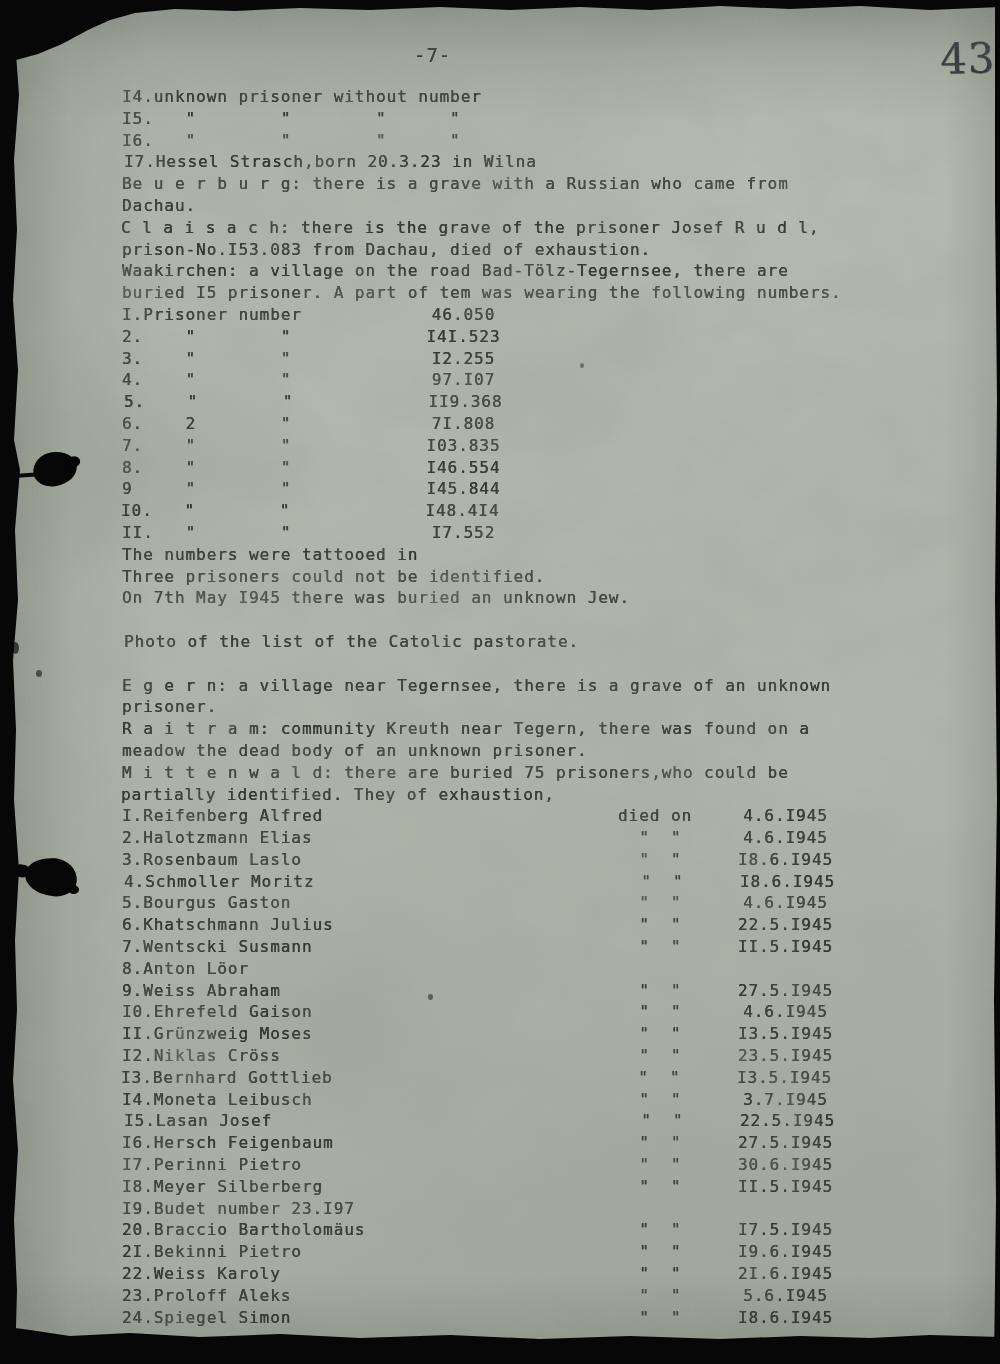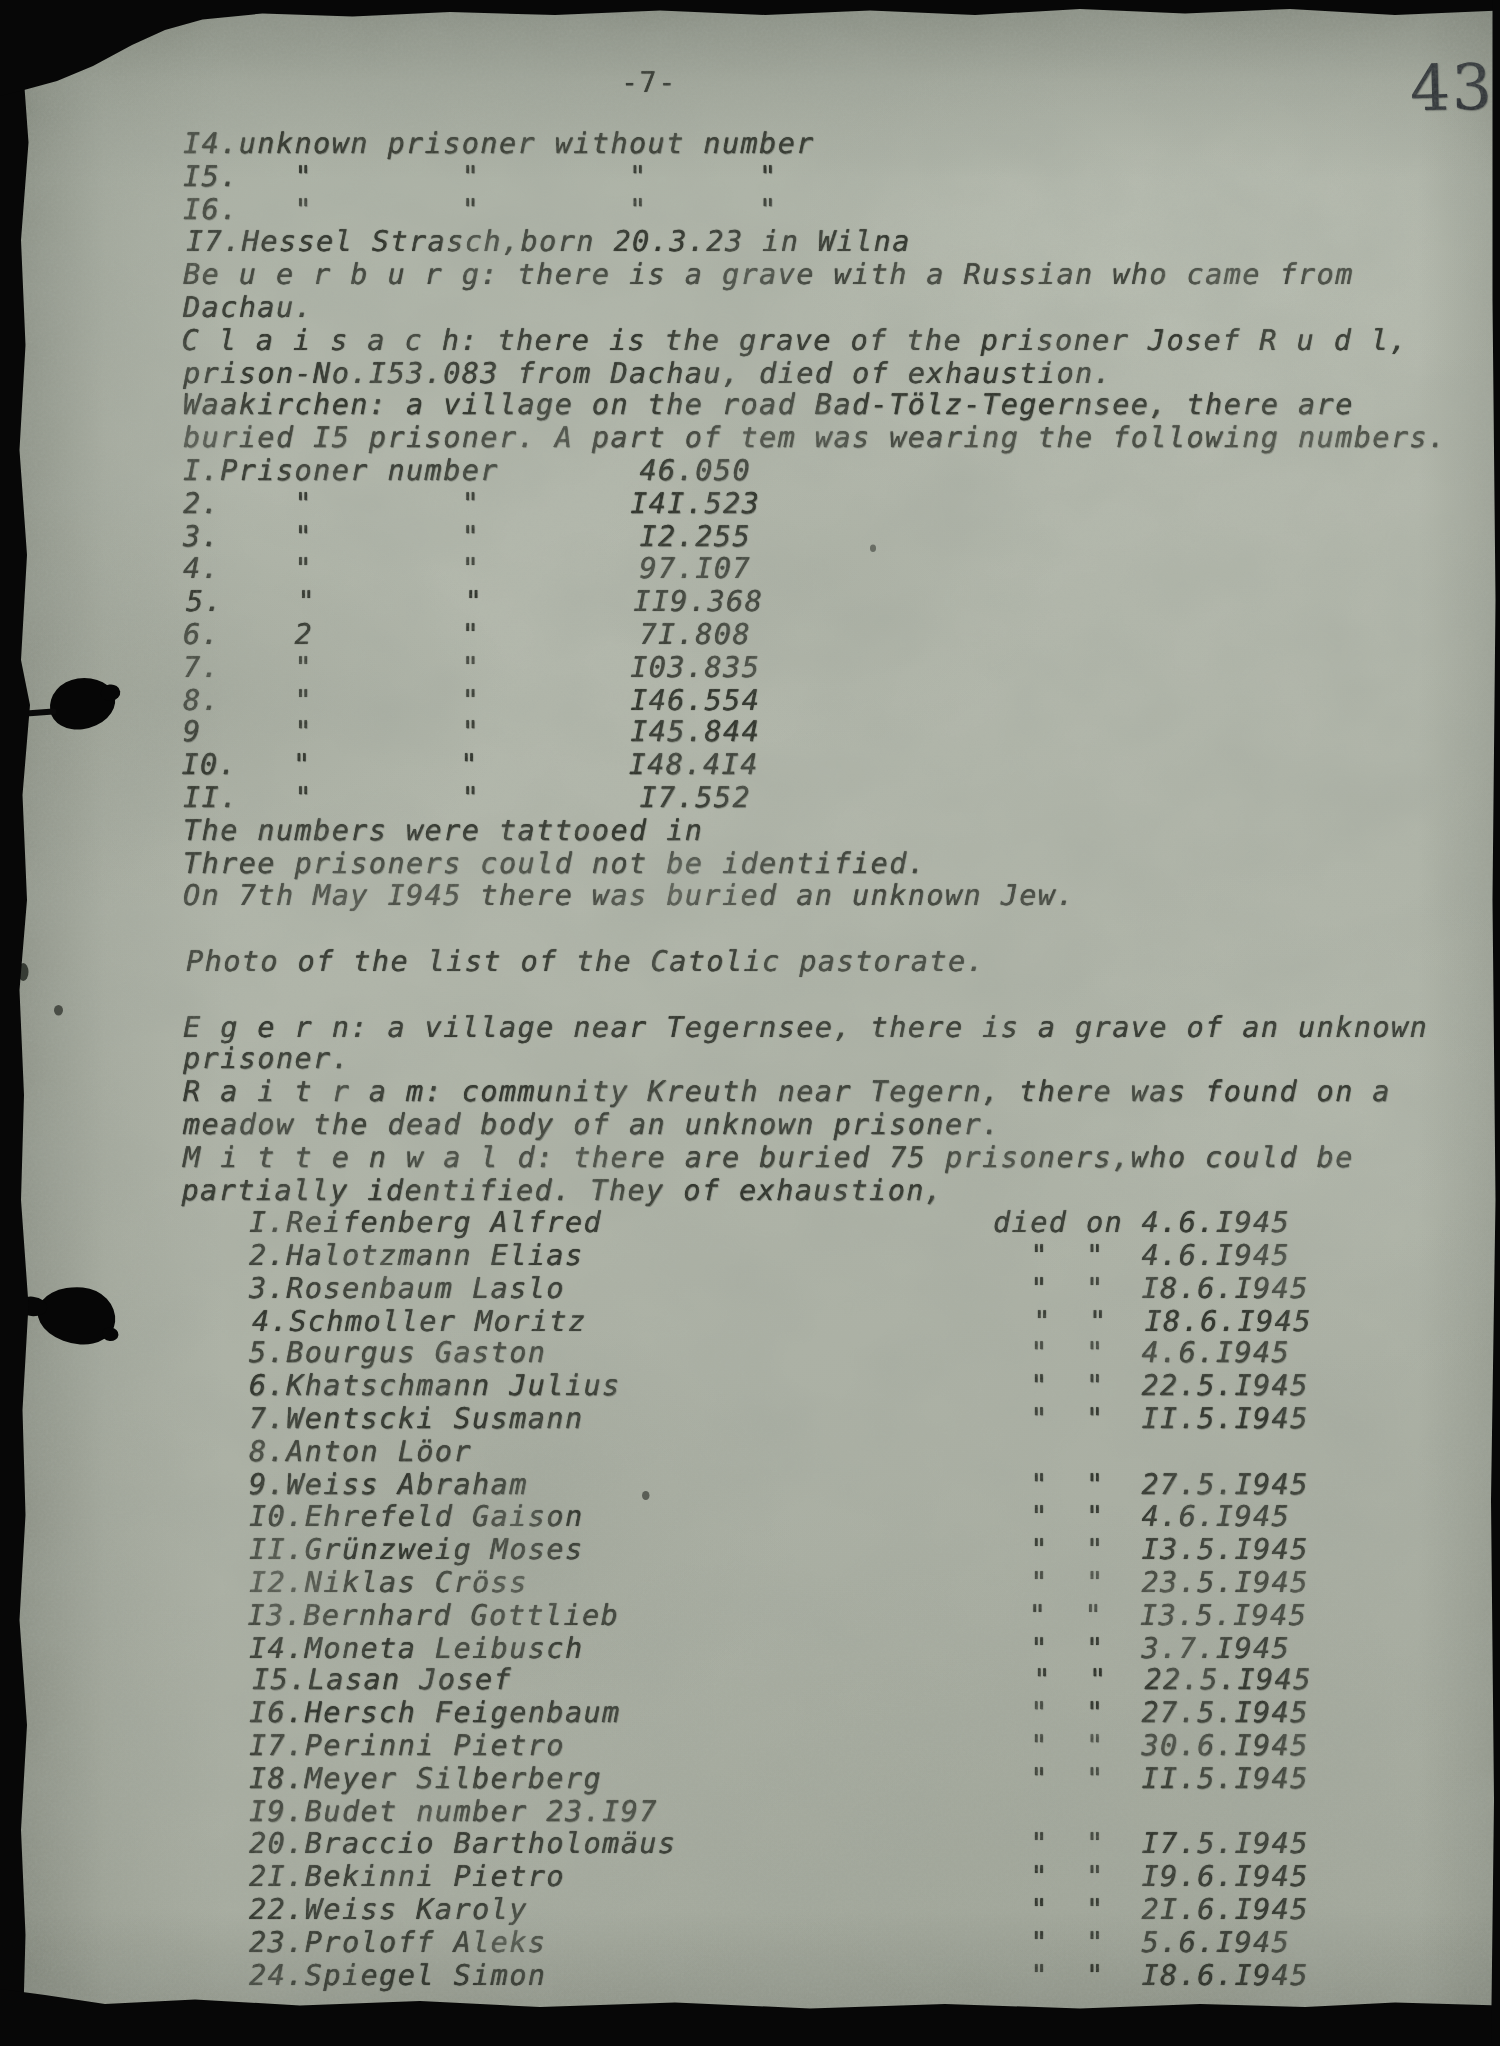--- a/index.html
+++ b/index.html
@@ -30,33 +30,32 @@
       linear-gradient(90deg, rgba(56,60,52,.30), rgba(56,60,52,.08) 70px, rgba(0,0,0,0) 150px),
       linear-gradient(180deg, rgba(56,60,52,.32), rgba(56,60,52,.10) 55px, rgba(0,0,0,0) 120px),
       linear-gradient(0deg, rgba(56,60,52,.24), rgba(0,0,0,0) 90px),
       linear-gradient(270deg, rgba(56,60,52,.16), rgba(0,0,0,0) 55px);
   }
   .noise { position:absolute; inset:0; pointer-events:none; }
 
   
   .content {
     position:absolute; left:122px; top:86px; width:860px;
-    font-size:19px; letter-spacing:0.95px; line-height:21.8px;
+    font-size:16px; letter-spacing:0.95px; line-height:21.8px;
     color:#30342c; white-space:pre;
     text-shadow:0 0 0.6px rgba(35,38,32,.85), 0.4px 0.4px 0.5px rgba(35,38,32,.4);
     filter:blur(0.2px);
-    font-style:italic;
   }
   .line { height:21.8px; white-space:pre; }
   .col { display:inline-block; white-space:pre; vertical-align:top; }
   .nt-left { width:298px; }
   .nt-val  { width:87px;  text-align:center; }
-  .dl-name { width:496px;margin-left:44px; }
+  .dl-name { width:496px; }
   .dl-died { width:99px;  }
-  .dl-date { width:137px; text-align:left; }
+  .dl-date { width:137px; text-align:center; }
 
   
   .content > div:nth-child(7n+3)  { opacity:.88; }
   .content > div:nth-child(5n+1)  { opacity:.95; }
   .content > div:nth-child(9n+5)  { opacity:.90; }
   .content > div:nth-child(11n+4) { transform:translateX(2px); }
   .content > div:nth-child(13n+7) { transform:translateX(-1px); }
 
   .page-number {
     position:absolute; left:414px; top:44px;

